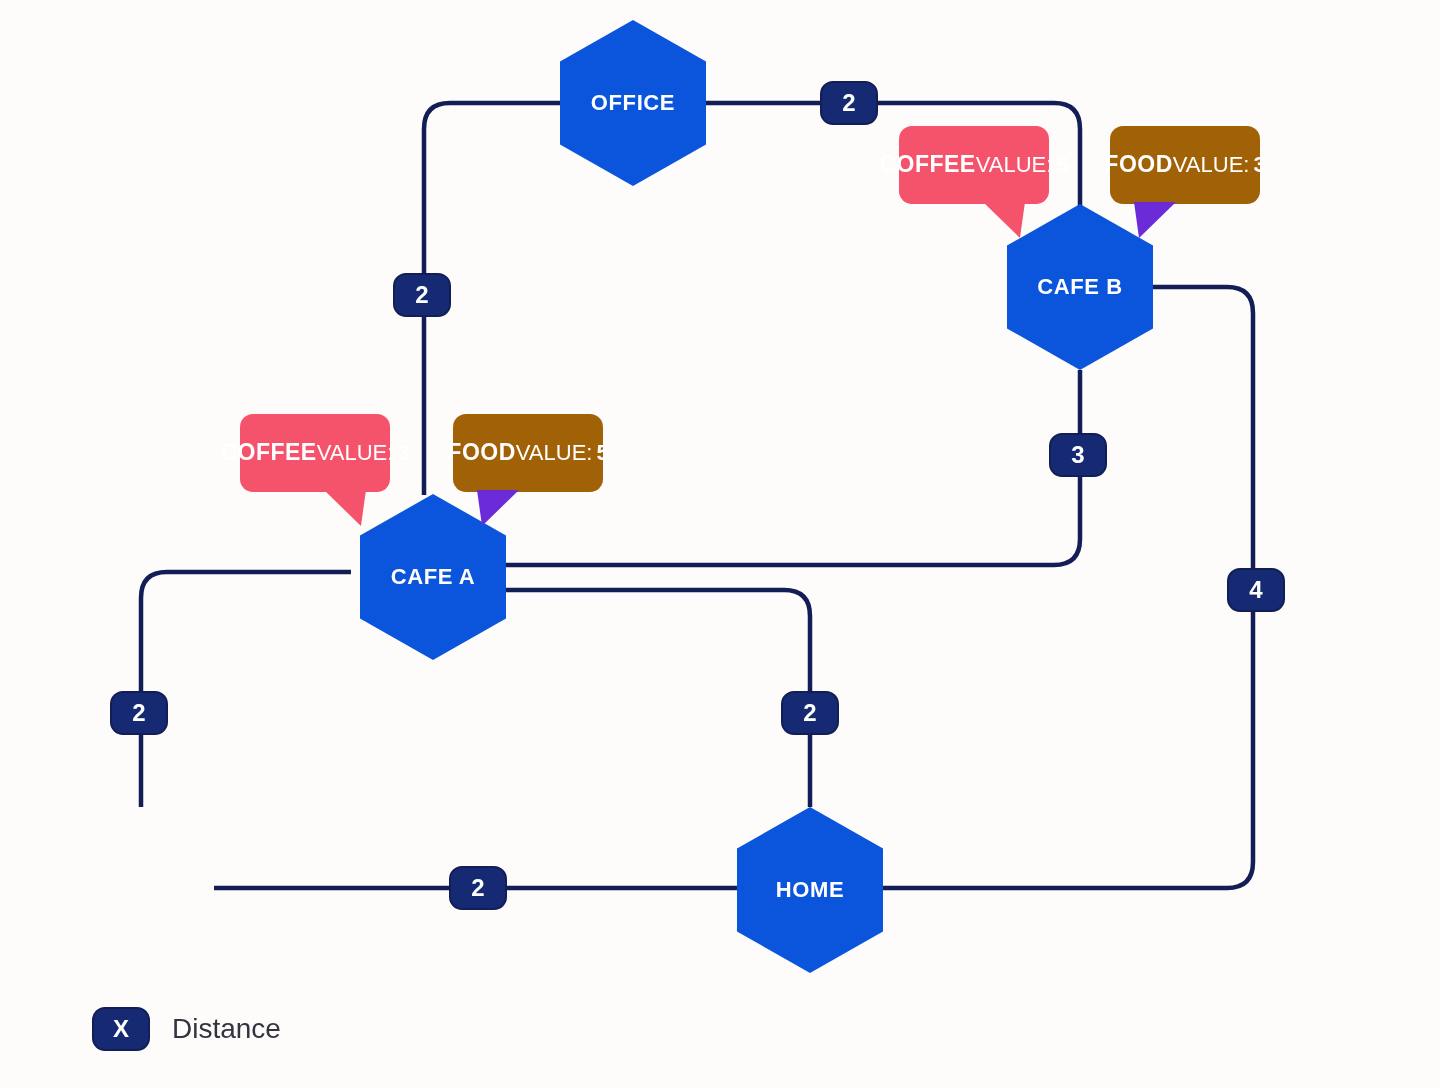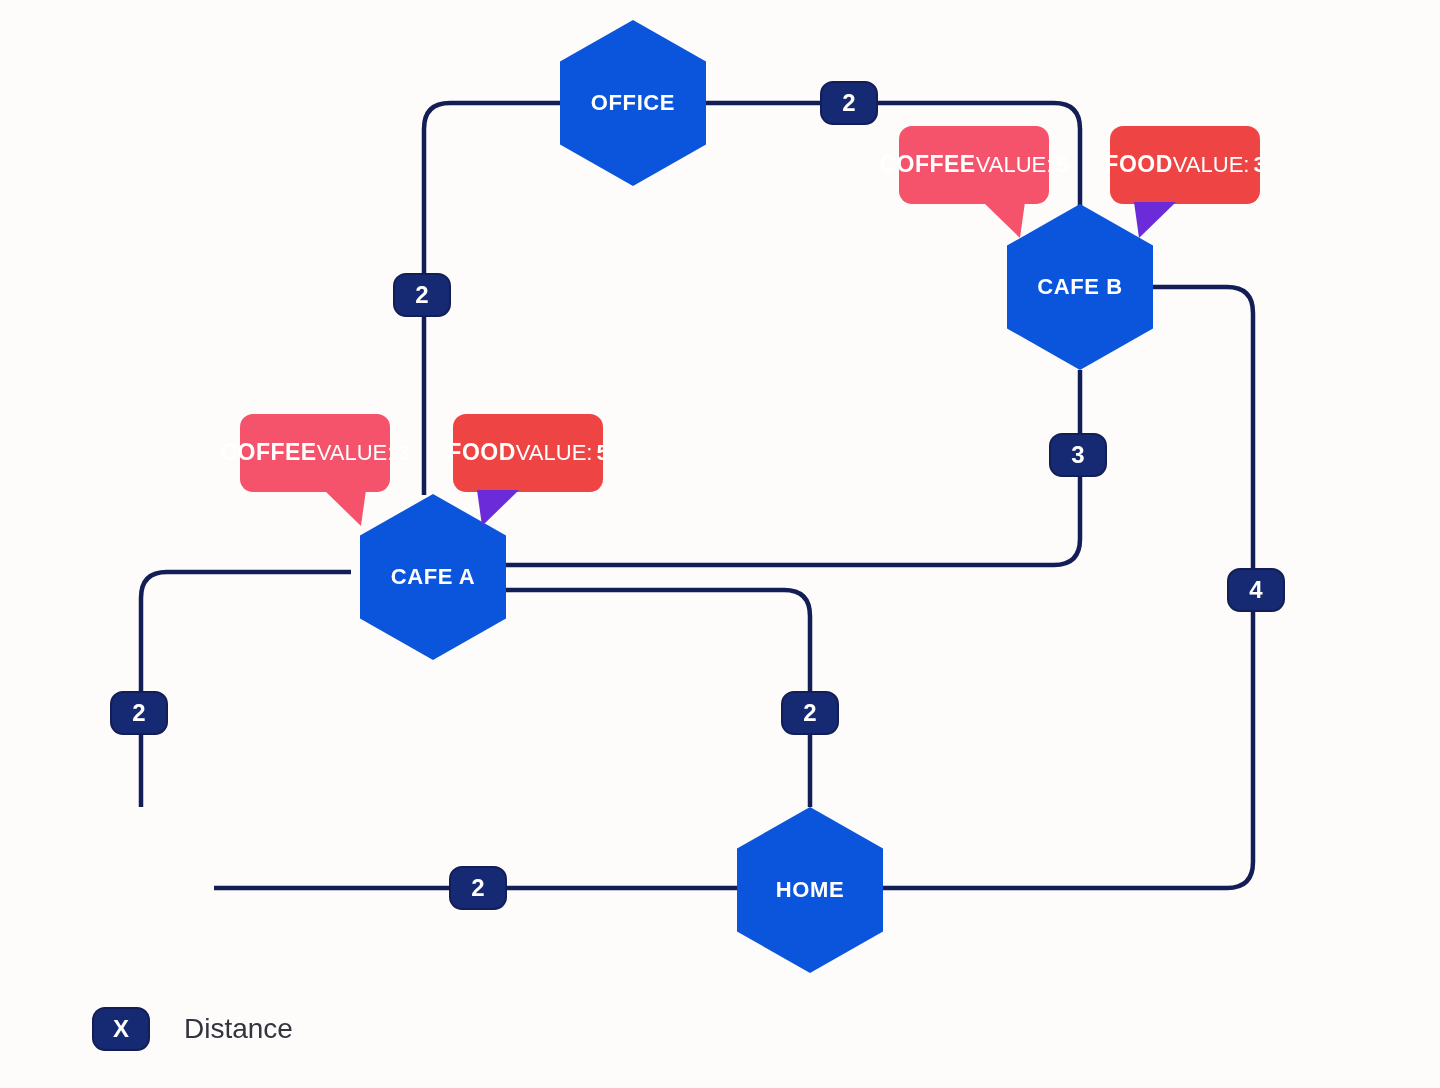--- a/index.html
+++ b/index.html
@@ -53,21 +53,21 @@
     position:absolute;
     width:150px;height:78px;
     border-radius:13px;
     display:flex;flex-direction:row;
     align-items:center;justify-content:center;
     color:#ffffff;
     text-align:center;
     line-height:1.3;
   }
   .callout.coffee{background:#f4536b;}
-  .callout.food{background:#ef4444;}
+  .callout.food{background:#a16207;}
   .callout .title{font-weight:700;font-size:23px;letter-spacing:0.5px;}
   .callout .valueline{font-size:22px;font-weight:400;}
   .callout .valueline b{font-weight:700;margin-left:4px;}
   .tail{
     position:absolute;
     top:76px;
     width:42px;height:36px;
   }
   .coffee .tail{
     left:84px;
@@ -81,21 +81,21 @@
   }
   .legend{
     position:absolute;
     left:92px;top:1007px;
     display:flex;align-items:center;
   }
   .legend .badge{
     position:static;
   }
   .legend .legend-label{
-    margin-left:34px;
+    margin-left:22px;
     font-size:28px;
     color:#33343f;
   }
 </style>
 </head>
 <body>
 
 <div class="canvas">
 
   <svg class="edges" viewBox="0 0 1440 1088">

